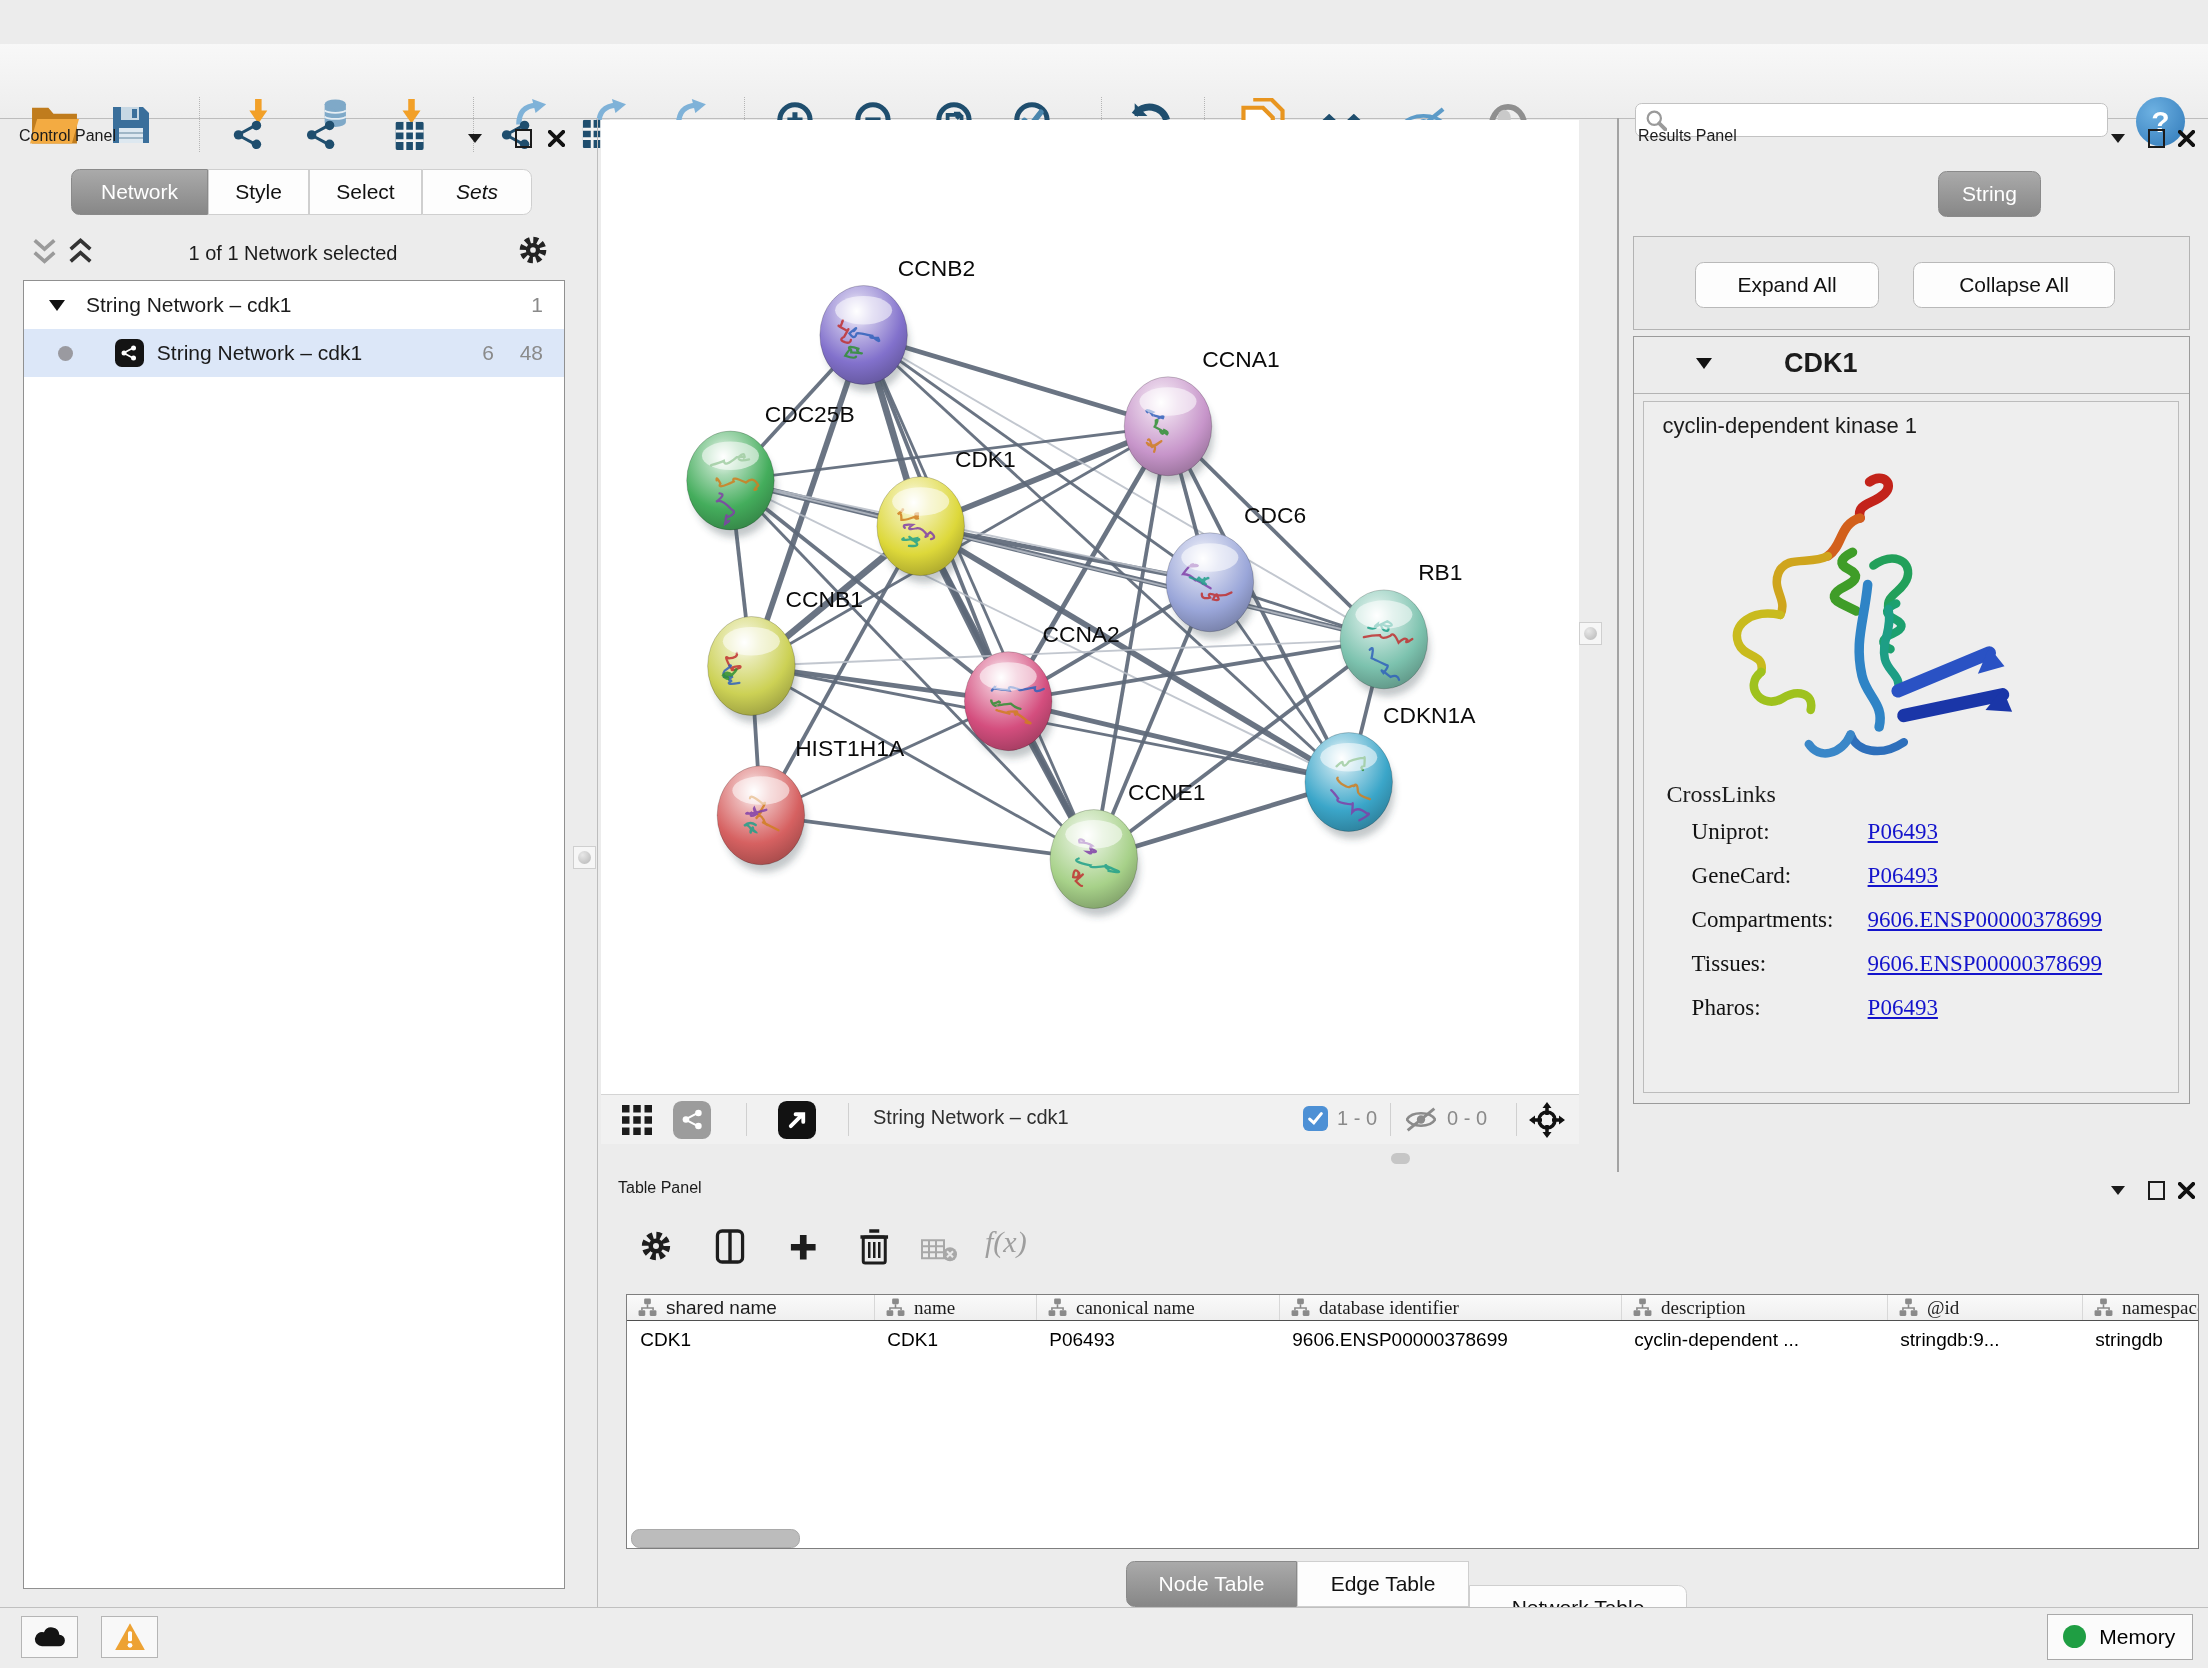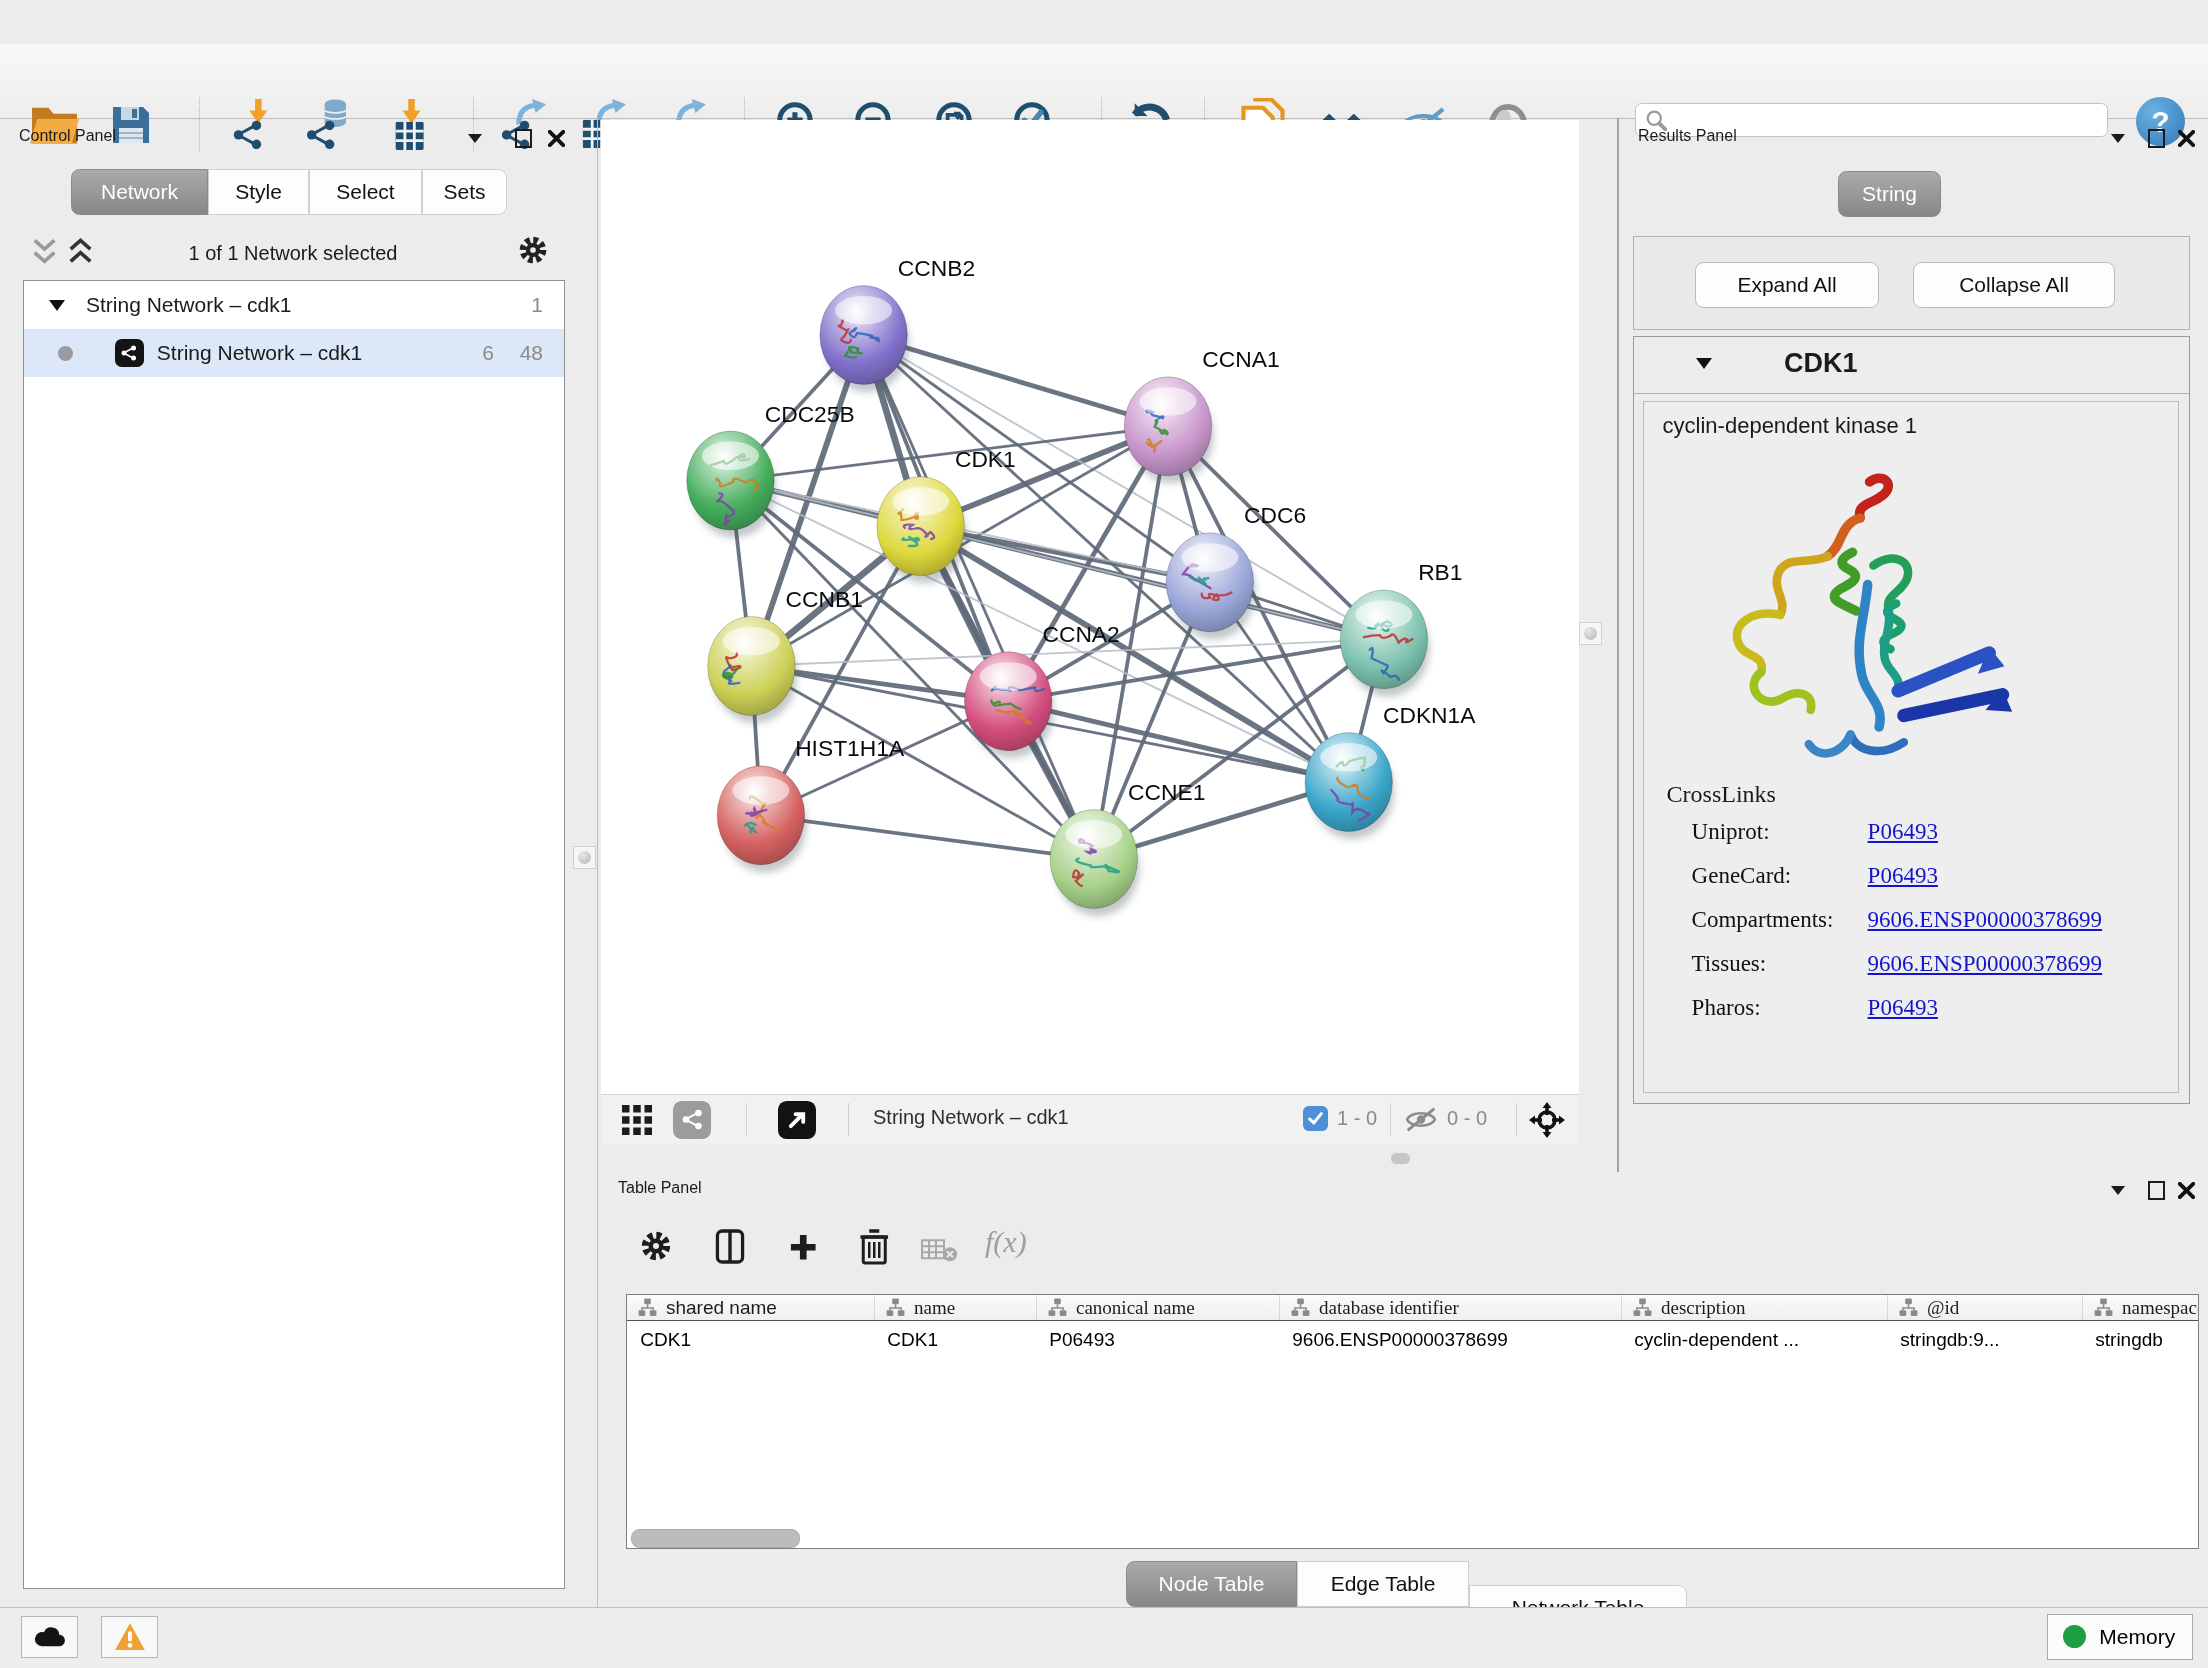--- a/index.html
+++ b/index.html
@@ -336,21 +336,21 @@
   <span class="abs wc-caret" style="left:468px;top:134px"></span>
   <span class="abs wc-square" style="left:515px;top:129px"></span>
   <svg class="abs" style="left:548px;top:130px" width="17" height="17" viewBox="0 0 14 14" color="#111">
       <use href="#xmark"></use>
     </svg>
 
   <div class="abs" style="left:71px;top:169px;display:flex">
       <div class="segtab on" style="width: 137px;">Network</div>
       <div class="segtab" style="width: 101px;">Style</div>
       <div class="segtab" style="width: 113px;">Select</div>
-      <div class="segtab" style="width: 85px;">Sets</div>
+      <div class="segtab" style="width: 110px; font-style: italic;">Sets</div>
     </div>
 
   <svg class="abs" style="left:32px;top:238px" width="25" height="27" viewBox="0 0 20 22" color="#9a9a9a">
       <use href="#chev2down"></use>
     </svg>
   <svg class="abs" style="left:68px;top:238px" width="25" height="27" viewBox="0 0 20 22" color="#333">
       <use href="#chev2up"></use>
     </svg>
   <div class="abs" style="left:23px;top:242px;width:540px;text-align:center;font-size:20px">1 of 1 Network selected</div>
   <svg class="abs" style="left:517px;top:234px" width="32" height="32" viewBox="0 0 36 36" color="#222">
@@ -648,21 +648,21 @@
 
   <div class="abs" style="left:1638px;top:127px">
     <span class="panel-title">Results Panel</span>
   </div>
   <span class="abs wc-caret" style="left:2111px;top:134px"></span>
   <span class="abs wc-square" style="left:2148px;top:129px"></span>
   <svg class="abs" style="left:2178px;top:130px" width="17" height="17" viewBox="0 0 14 14" color="#111">
       <use href="#xmark"></use>
     </svg>
 
-  <div class="abs segtab on" style="left:1838px;top:171px;width:103px;border-radius:8.6px">String</div>
+  <div class="abs segtab on" style="left:1938px;top:171px;width:103px;border-radius:8.6px">String</div>
 
   <div class="abs rp-box1">
     <button class="rp-btn" style="left:61px;width:184px">Expand All</button>
     <button class="rp-btn" style="left:279px;width:202px">Collapse All</button>
   </div>
 
   <div class="abs rp-box2">
     <div class="rp-entry-head">
       <span class="tree-caret" style="position:absolute;left:62px;top:21px"></span>
       <span style="position:absolute;left:150px;top:11.4px;font-size:27px;font-weight:bold">CDK1</span>

